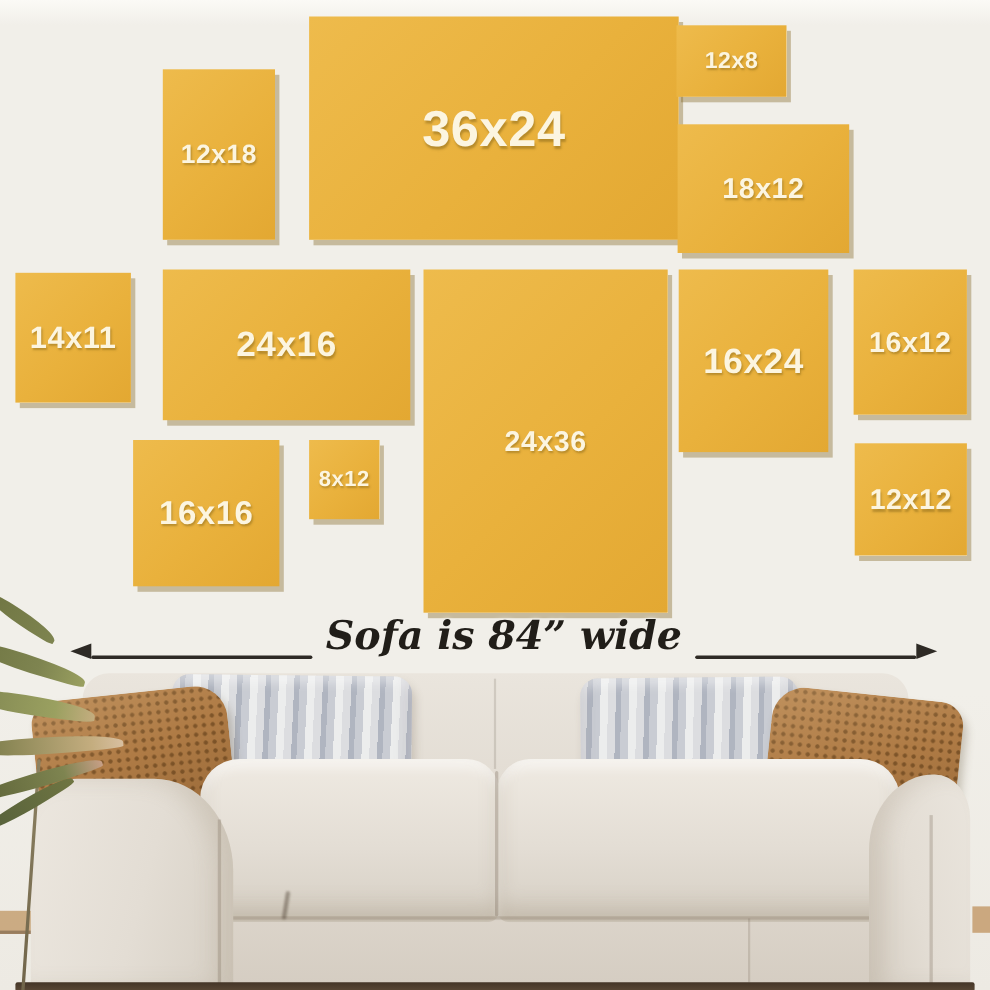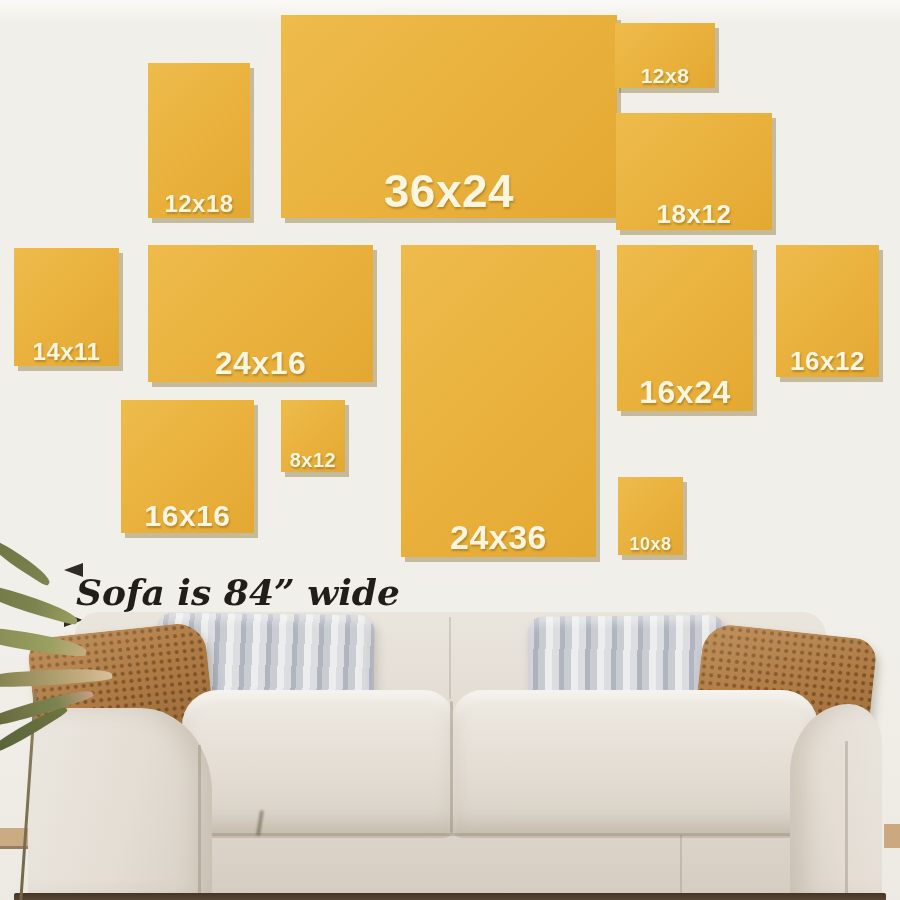--- a/index.html
+++ b/index.html
@@ -3,44 +3,44 @@
 <meta charset="utf-8">
 <style>
   html,body{margin:0;padding:0;background:#ddd;}
   .canvas{
     position:relative;width:900px;height:900px;margin:0 auto;overflow:hidden;
     background:linear-gradient(180deg,#fbfaf6 0%,var(--c-wall,#F1EFE9) 2.5%,#f1efe9 70%,#edeae3 100%);
     font-family:"Liberation Sans",sans-serif;
   }
   
   .frame{
-    position:absolute;display:flex;align-items:flex-end;justify-content:center;
+    position:absolute;display:flex;align-items:center;justify-content:center;
     background:linear-gradient(135deg,var(--c-frame-yellow-light,#EEBB4C) 0%,var(--c-frame-yellow,#E9B13C) 55%,#E3A832 100%);
     box-shadow:4px 5px 0 0 rgba(128,99,34,0.38);
   }
   .frame-label{
     color:var(--c-label-text,#FCF5E0);font-weight:700;letter-spacing:.5px;
     text-shadow:1px 2px 2px rgba(120,90,20,.45);
   }
   .f0{left:148px;top:63px;width:102px;height:155px;font-size:24px}
   .f1{left:281px;top:15px;width:336px;height:203px;font-size:46px}
   .f2{left:615px;top:23px;width:100px;height:65px;font-size:21px}
   .f3{left:616px;top:113px;width:156px;height:117px;font-size:26px}
-  .f4{left:14px;top:248px;width:105px;height:118px;font-size:24px}
+  .f4{left:14px;top:248px;width:105px;height:118px;font-size:28px}
   .f5{left:148px;top:245px;width:225px;height:137px;font-size:32px}
-  .f6{left:401px;top:245px;width:195px;height:312px;font-size:34px}
+  .f6{left:385px;top:245px;width:222px;height:312px;font-size:26px}
   .f7{left:617px;top:245px;width:136px;height:166px;font-size:32px}
   .f8{left:776px;top:245px;width:103px;height:132px;font-size:26px}
   .f9{left:121px;top:400px;width:133px;height:133px;font-size:30px}
   .f10{left:281px;top:400px;width:64px;height:72px;font-size:20px}
   .f11{left:618px;top:477px;width:65px;height:78px;font-size:18px}
   .f12{left:777px;top:403px;width:102px;height:102px;font-size:26px}
 
   
-  .dim-arrow{position:absolute;left:64px;top:563px;width:788px;height:36px;display:flex;align-items:flex-start;flex-direction:column;}
+  .dim-arrow{position:absolute;left:64px;top:563px;width:788px;height:36px;display:flex;align-items:flex-end;}
   .dim-line{flex:1;height:3px;background:var(--c-arrow,#2E2A25);border-radius:2px;}
   .dim-head{width:0;height:0;border-top:7px solid transparent;border-bottom:7px solid transparent;}
   .dim-head.left{border-right:19px solid var(--c-arrow,#2E2A25);}
   .dim-head.right{border-left:19px solid var(--c-arrow,#2E2A25);}
   .dim-text{
     font-family:"DejaVu Serif",serif;font-style:italic;font-weight:600;font-size:36px;line-height:1;
     color:var(--c-note-text,#211E19);padding:0 12px;transform:translateY(-3px);
     text-shadow:0 0 5px #f1efe9,0 0 2px #f1efe9;white-space:nowrap;
   }
 
@@ -138,22 +138,22 @@
     </div>
   <div class="frame f8">
       <span class="frame-label">16x12</span>
     </div>
   <div class="frame f9">
       <span class="frame-label">16x16</span>
     </div>
   <div class="frame f10">
       <span class="frame-label">8x12</span>
     </div>
-  <div class="frame f11">
-      <span class="frame-label">10x8</span>
+  <div class="frame f12">
+      <span class="frame-label">12x12</span>
     </div>
 
   <div class="dim-arrow">
     <span class="dim-head left"></span>
     <span class="dim-line"></span>
     <span class="dim-text">Sofa is 84” wide</span>
     <span class="dim-line"></span>
     <span class="dim-head right"></span>
   </div>
 

